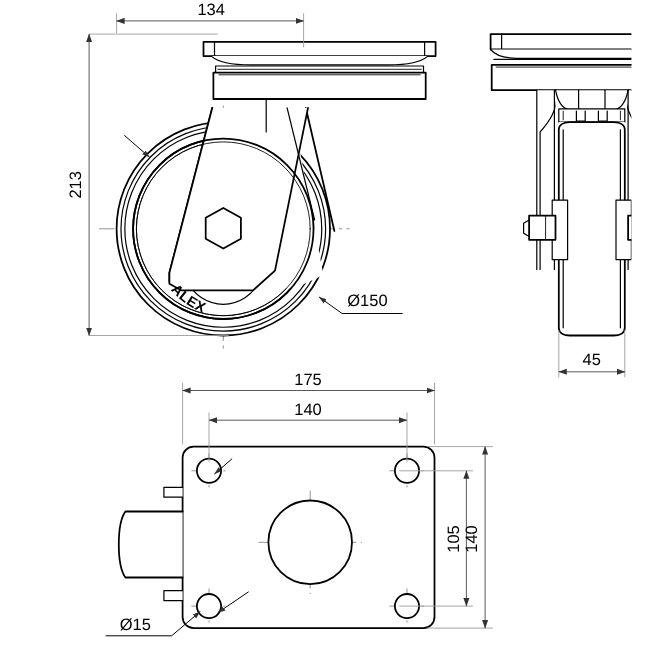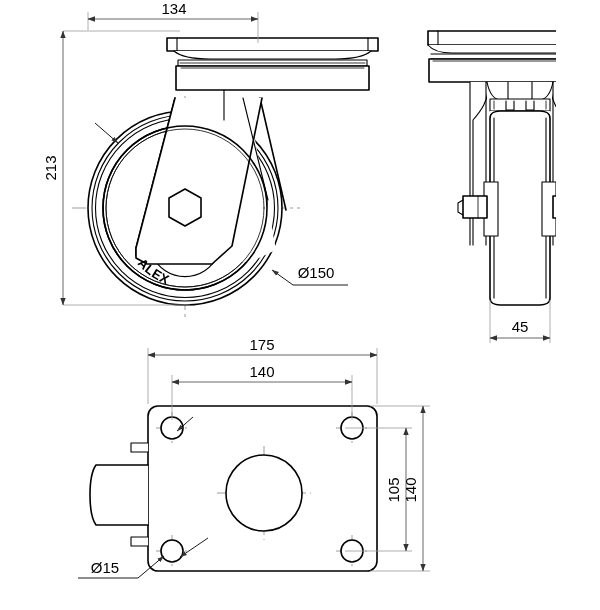--- a/index.html
+++ b/index.html
@@ -9,20 +9,21 @@
   }
   body {
     font-family: "Liberation Sans", sans-serif;
   }
   #sheet {
     position: relative;
     width: 556px;
     height: 610px;
     background: #ffffff;
     overflow: hidden;
+    margin-left: 18px;
   }
   svg#drawing {
     display: block;
     width: 600px;
     height: 610px;
   }
   .outline {
     fill: none;
     stroke: #000000;
     stroke-width: 1.6;

